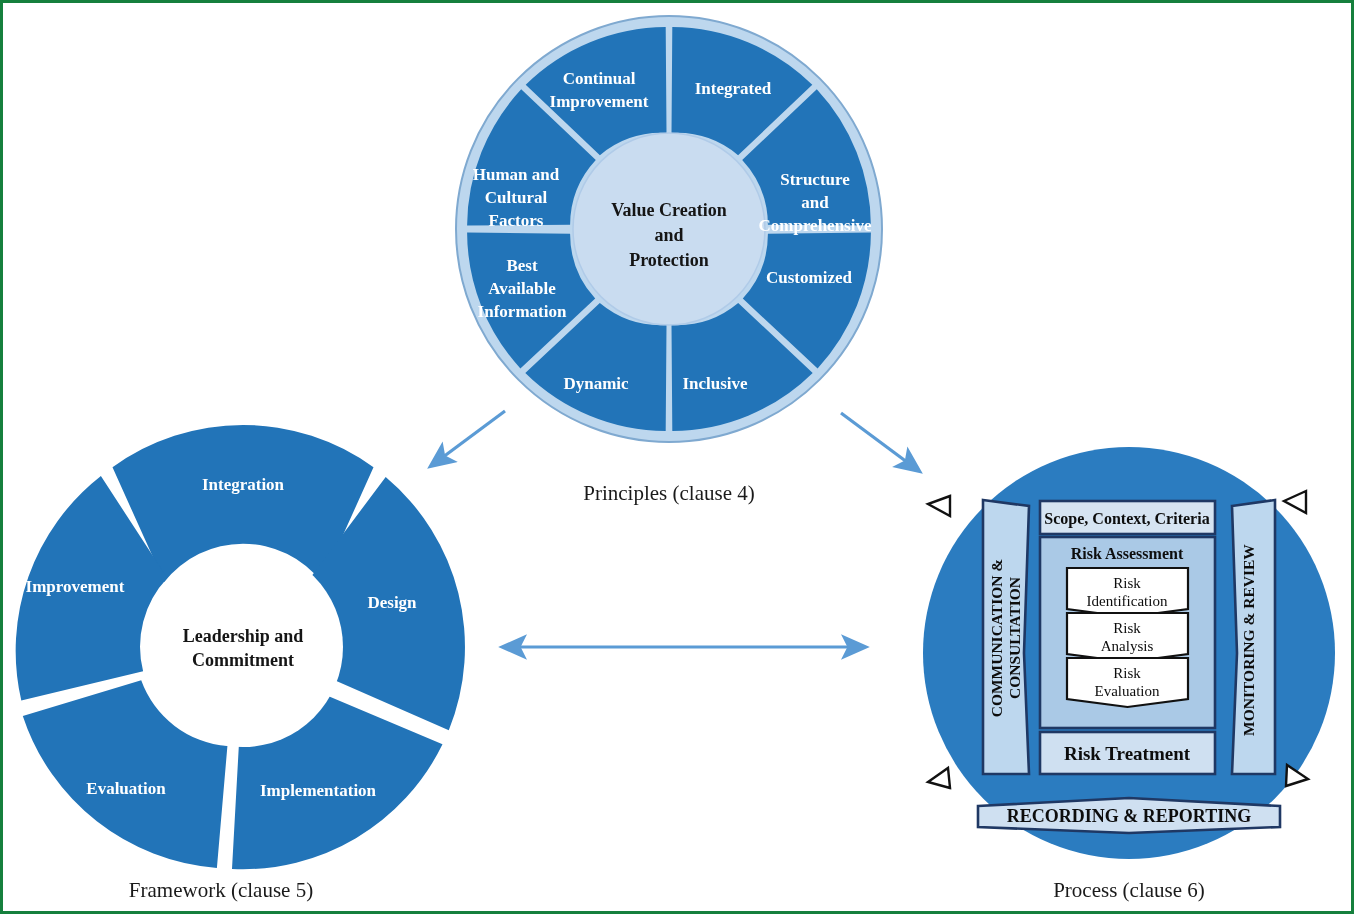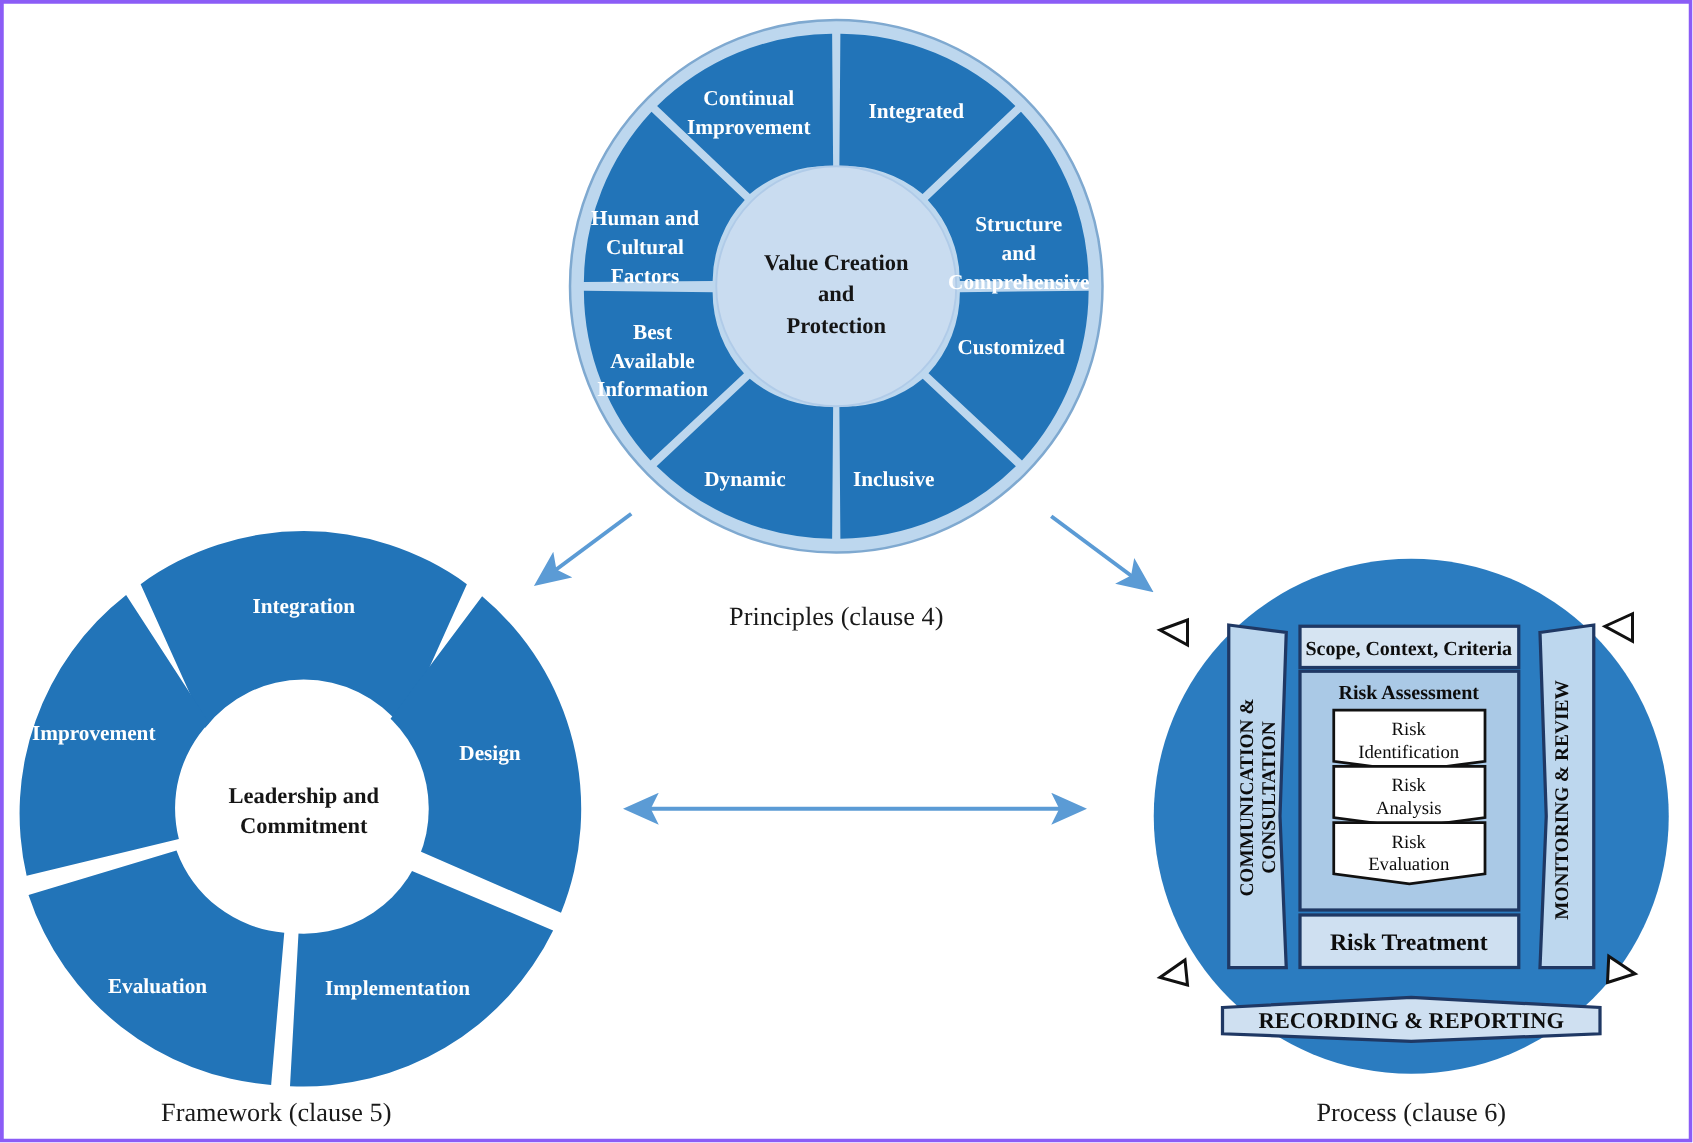--- a/index.html
+++ b/index.html
@@ -8,21 +8,21 @@
     background: #ffffff;
   }
   body {
     font-family: "Liberation Serif", serif;
   }
   #canvas {
     position: relative;
     width: 1354px;
     height: 914px;
     background: #ffffff;
-    border: 3px solid #8b5cf6;
+    border: 3px solid #15803d;
     box-sizing: border-box;
     overflow: hidden;
   }
   svg.layer {
     position: absolute;
     left: 0;
     top: 0;
     width: 1354px;
     height: 914px;
   }

